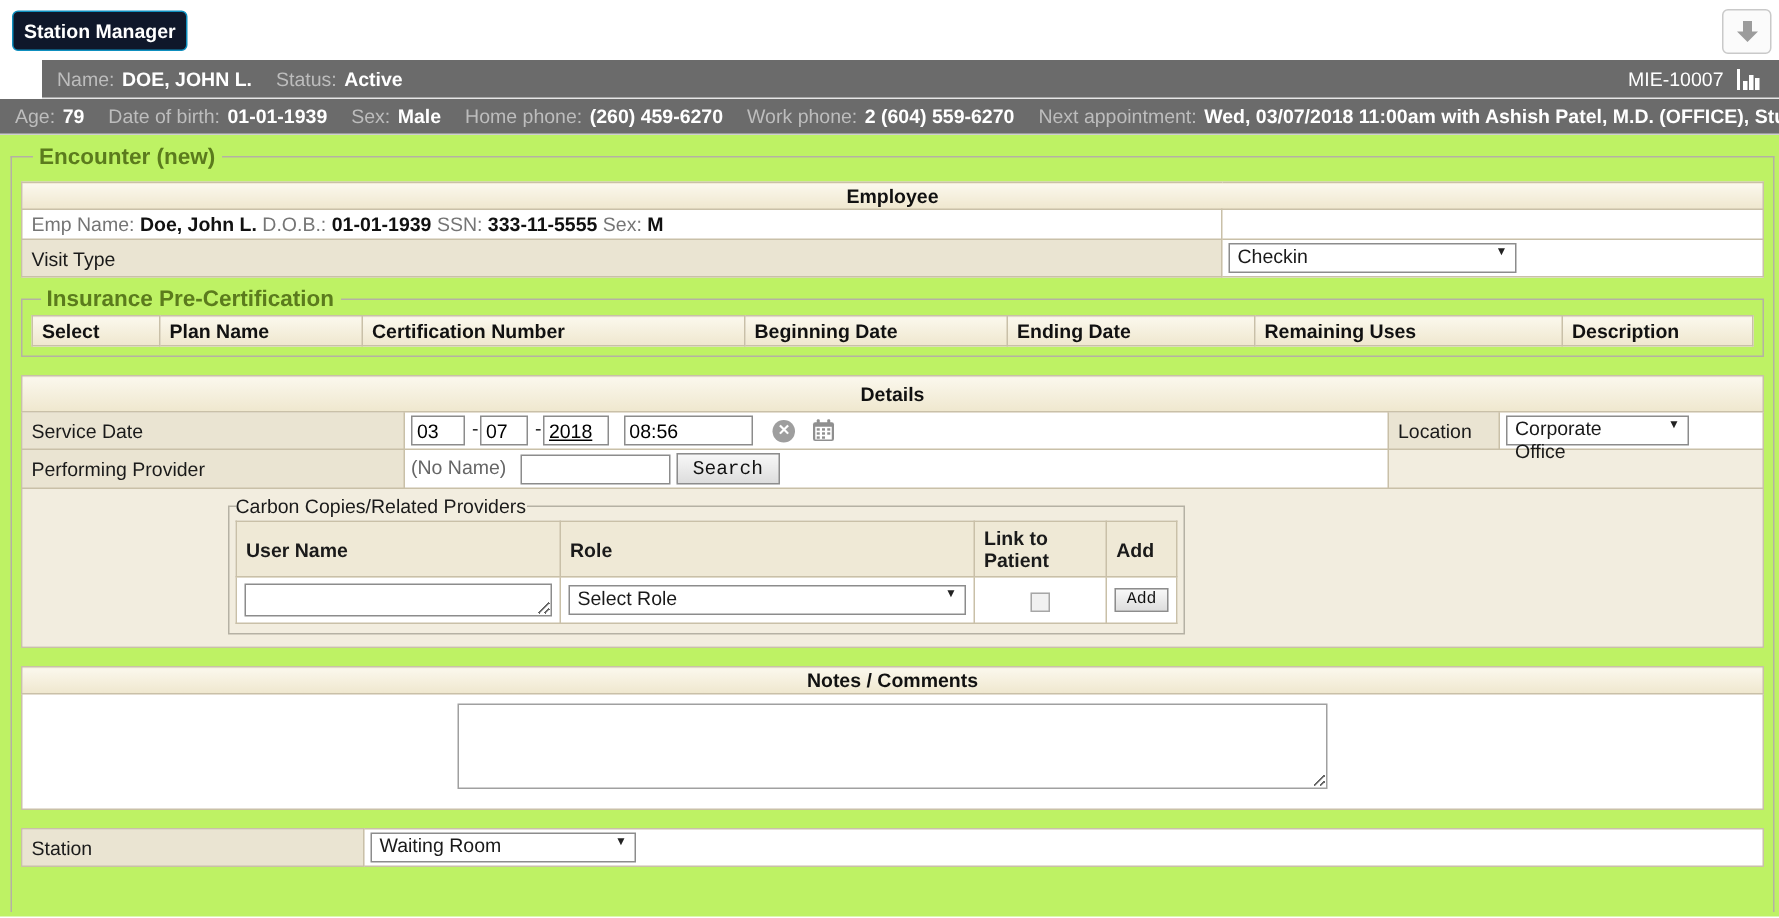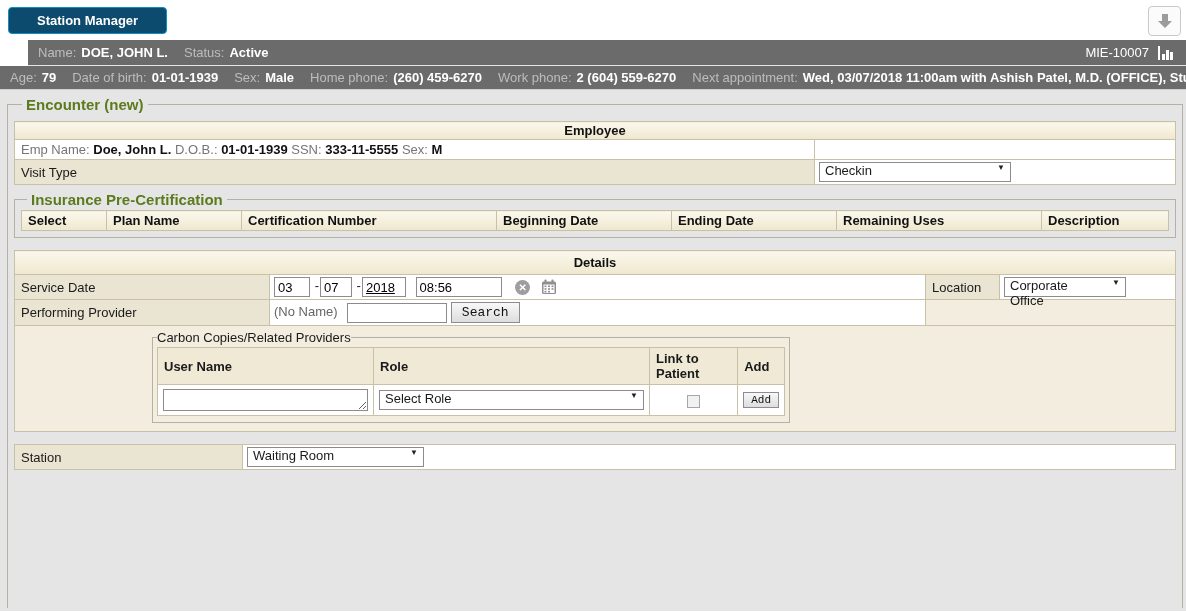--- a/index.html
+++ b/index.html
@@ -9,42 +9,42 @@
     font-size: 13px;
     color: #1a1a1a;
     background: #fff;
     overflow: hidden;
   }
   .topstrip {
     height: 40px; background: #ffffff; position: relative;
   }
   .btn-station {
     position: absolute; left: 8px; top: 7px;
-    background: #0c4a6e; color: #fff; font-weight: bold; font-size: 13px;
-    border: 1px solid #0E8FBF; border-radius: 4px; padding: 5px 28px;
+    background: #0f172a; color: #fff; font-weight: bold; font-size: 13px;
+    border: 1px solid #0E8FBF; border-radius: 4px; padding: 5px 7px;
     font-family: "Liberation Sans", sans-serif; cursor: pointer;
   }
   .btn-download {
     position: absolute; right: 5px; top: 6px; width: 33px; height: 30px;
     background: #fbfbfb; border: 1px solid #c9c9c9; border-radius: 4px;
     display: flex; align-items: center; justify-content: center; cursor: pointer;
   }
   .infobar {
     background: #6B6B6B; color: #fff; display: flex; align-items: center;
     padding: 0 10px; white-space: nowrap; overflow: hidden;
   }
   .bar1 { height: 26px; border-bottom: 1px solid #e6e6e6; margin-left: 28px; }
   .bar2 { height: 24px; border-bottom: 1px solid #cfcfcf; }
   .infobar .lbl { color: #BDBDBD; margin-right: 5px; }
   .infobar .val { color: #ffffff; font-weight: bold; margin-right: 16px; }
   .infobar .val.last { margin-right: 0; }
   .bar1 .spacer, .bar2 .spacer { flex: 1; }
   .chart-id { font-weight: normal !important; margin-right: 8px !important; }
   .content {
-    height: 521px; background: #e5e5e5; padding: 6px 0 0 0;
+    height: 521px; background: #bef264; padding: 6px 0 0 0;
   }
   fieldset.enc {
     margin: 0 7px; border: 1px solid #B5B1A4; border-bottom: none;
     padding: 2px 6px 10px 6px; height: 512px;
   }
   fieldset.enc > legend, fieldset.inner > legend {
     color: #5B7B1D; font-weight: bold; font-size: 15px; padding: 0 4px; margin-left: 8px;
   }
   fieldset.inner {
     border: 1px solid #B5B1A4; padding: 0 4px 6px 4px; margin-top: 6px;
@@ -304,20 +304,34 @@
                 </tr>
               </tbody>
                   </table>
             </fieldset>
           </div>
         </td>
       </tr>
     </tbody>
       </table>
 
+    <table class="box" style="margin-top:12px;">
+      <tbody>
+          <tr>
+        <td class="hdrcell">Notes / Comments</td>
+      </tr>
+      <tr>
+        <td style="padding:0;">
+          <div class="notes-body">
+            <textarea class="notes" style=""></textarea>
+          </div>
+        </td>
+      </tr>
+    </tbody>
+      </table>
 
     <table class="box" style="margin-top:12px;">
       <tbody>
           <tr>
         <td class="labelcell" style="width:228px;">Station</td>
         <td class="whitecell">
           <span class="sel" style="width:177px;">
             <span>Waiting Room</span>
             <span class="arrow">▼</span>
           </span>

